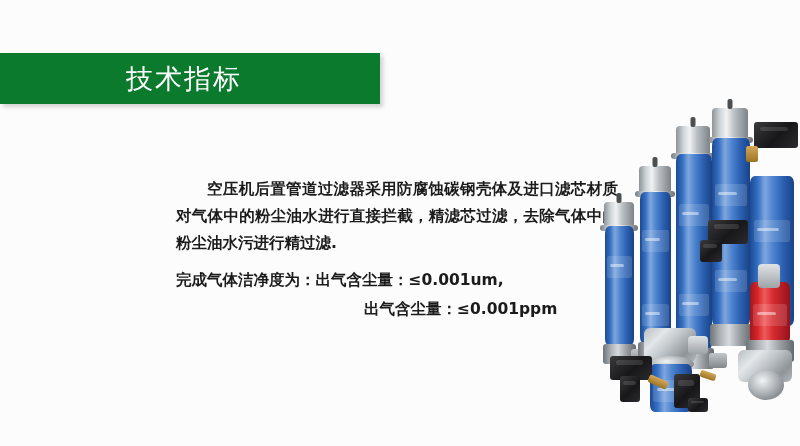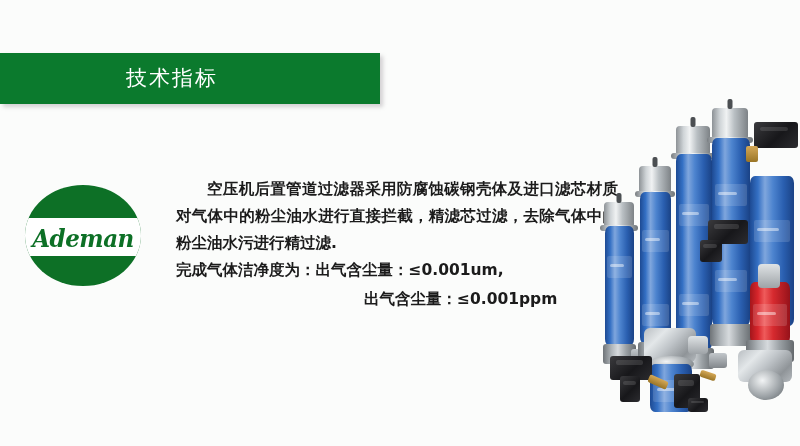--- a/index.html
+++ b/index.html
@@ -34,21 +34,21 @@
     height: 51px;
     background: #0b7a2d;
     box-shadow: 3px 3px 4px rgba(120,110,120,0.30);
     display: flex;
     align-items: center;
   }
 
   .title-text {
     color: #ffffff;
     font-family: "DejaVu Sans", "Liberation Sans", sans-serif;
-    font-size: 21px;
+    font-size: 27px;
     font-weight: 400;
     letter-spacing: 2px;
     margin-left: 126px;
     line-height: 1;
   }
 
   
   .logo-wrap {
     position: absolute;
     left: 25px;
@@ -102,20 +102,21 @@
   }
 
   .para-main {
     text-indent: 2em;
     text-align: justify;
     text-justify: inter-ideograph;
     width: 442px;
   }
 
   .spec-line {
+    margin-top: 10px;
     white-space: nowrap;
   }
 
   .spec-line.indented {
     margin-top: 2px;
     padding-left: 188px;
   }
 
   .spec-value {
     font-family: "DejaVu Sans", "Liberation Sans", sans-serif;
@@ -261,27 +262,20 @@
 </style>
 </head>
 <body>
 
 <div class="slide">
 
   <div class="title-banner">
     <span class="title-text">技术指标</span>
   </div>
 
-  <div class="logo-wrap">
-    <div class="logo-circle">
-      <div class="logo-band">
-        <span class="logo-word">Ademan</span>
-      </div>
-    </div>
-  </div>
 
   <div class="body-text">
     <div class="para-main">空压机后置管道过滤器采用防腐蚀碳钢壳体及进口滤芯材质对气体中的粉尘油水进行直接拦截，精滤芯过滤，去除气体中的粉尘油水污进行精过滤.</div>
 
     <div class="spec-line">
       <span>完成气体洁净度为：</span><span>出气含尘量：</span><span class="spec-value">≤0.001um,</span>
     </div>
 
     <div class="spec-line indented">
       <span>出气含尘量：</span><span class="spec-value">≤0.001ppm</span>

